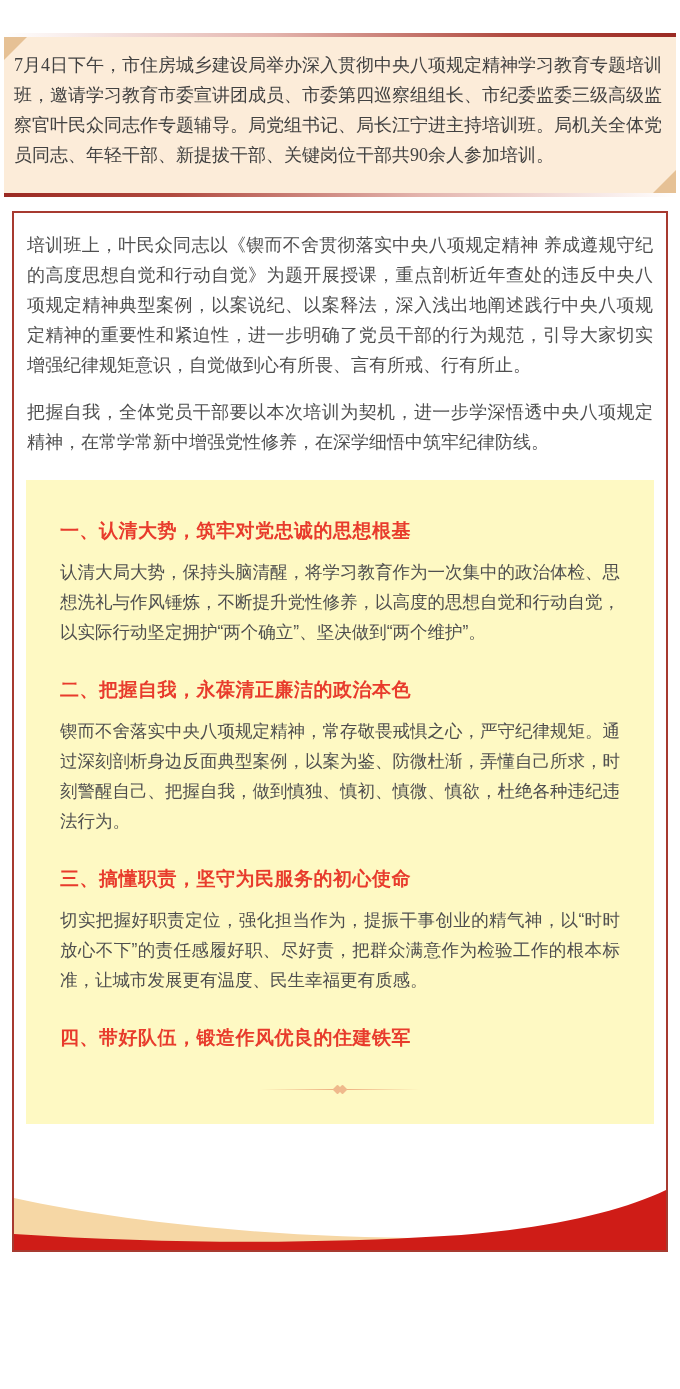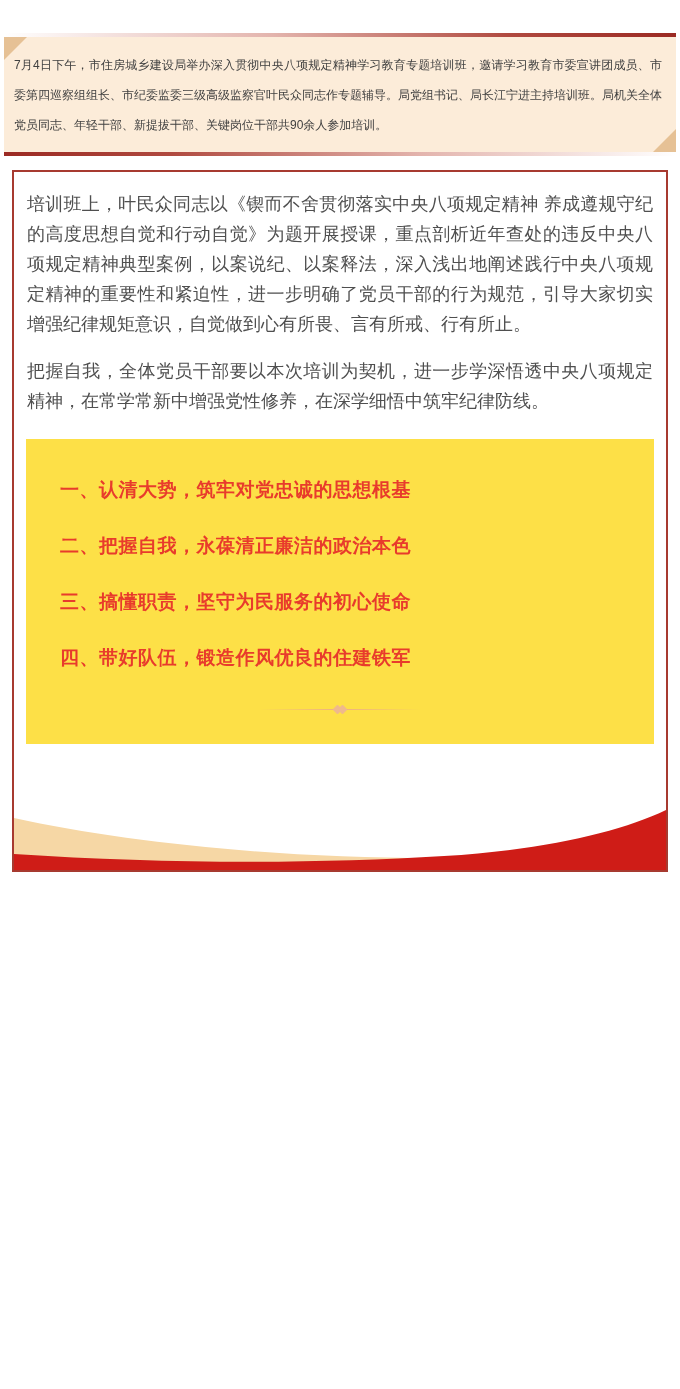--- a/index.html
+++ b/index.html
@@ -34,46 +34,47 @@
     top: 4px; left: 0;
     border-top: 23px solid #e6c195;
     border-right: 23px solid transparent;
   }
   .fold-br {
     bottom: 4px; right: 0;
     border-bottom: 23px solid #e6c195;
     border-left: 23px solid transparent;
   }
   .hb-text {
-    padding: 13px 14px 12px 10px;
-    font-size: 12px;
+    padding: 13px 14px 23px 10px;
+    font-size: 18px;
     line-height: 30px;
     color: #414141;
     text-align: justify;
     position: relative;
     z-index: 1;
+    font-family: Liberation Serif, serif;
   }
 
   
   .article-box {
     margin: 14px 12px 0;
     border: 2px solid #a73a30;
     background: #ffffff;
     overflow: hidden;
   }
   .lead {
     margin: 17px 13px 0;
     font-size: 18px;
     line-height: 30px;
     color: #4f4f4f;
     text-align: justify;
   }
   .inner-box {
     margin: 23px 12px 0;
-    background: #fde047;
+    background: #fef9c3;
     padding: 32px 34px 22px;
   }
   .inner-box h3 {
     font-size: 19px;
     font-weight: bold;
     color: #e83b2c;
     margin: 30px 0 13px;
     letter-spacing: 0.5px;
   }
   .inner-box h3:first-child { margin-top: 6px; }
@@ -124,24 +125,27 @@
   <div class="fold fold-br"></div>
   <div class="hb-border-bottom"></div>
 </section>
 
 <section class="article-box">
   <p class="lead">培训班上，叶民众同志以《锲而不舍贯彻落实中央八项规定精神 养成遵规守纪的高度思想自觉和行动自觉》为题开展授课，重点剖析近年查处的违反中央八项规定精神典型案例，以案说纪、以案释法，深入浅出地阐述践行中央八项规定精神的重要性和紧迫性，进一步明确了党员干部的行为规范，引导大家切实增强纪律规矩意识，自觉做到心有所畏、言有所戒、行有所止。</p>
   <p class="lead">把握自我，全体党员干部要以本次培训为契机，进一步学深悟透中央八项规定精神，在常学常新中增强党性修养，在深学细悟中筑牢纪律防线。</p>
 
   <div class="inner-box">
     <h3>一、认清大势，筑牢对党忠诚的思想根基</h3>
+    <p>认清大局大势，保持头脑清醒，将学习教育作为一次集中的政治体检、思想洗礼与作风锤炼，不断提升党性修养，以高度的思想自觉和行动自觉，以实际行动坚定拥护“两个确立”、坚决做到“两个维护”。</p>
 
     <h3>二、把握自我，永葆清正廉洁的政治本色</h3>
+    <p>锲而不舍落实中央八项规定精神，常存敬畏戒惧之心，严守纪律规矩。通过深刻剖析身边反面典型案例，以案为鉴、防微杜渐，弄懂自己所求，时刻警醒自己、把握自我，做到慎独、慎初、慎微、慎欲，杜绝各种违纪违法行为。</p>
 
     <h3>三、搞懂职责，坚守为民服务的初心使命</h3>
+    <p>切实把握好职责定位，强化担当作为，提振干事创业的精气神，以“时时放心不下”的责任感履好职、尽好责，把群众满意作为检验工作的根本标准，让城市发展更有温度、民生幸福更有质感。</p>
 
     <h3>四、带好队伍，锻造作风优良的住建铁军</h3>
 
     <div class="divider">
       <span class="line line-l"></span>
       <span class="dot"></span>
       <span class="dot"></span>
       <span class="line line-r"></span>
     </div>
   </div>

